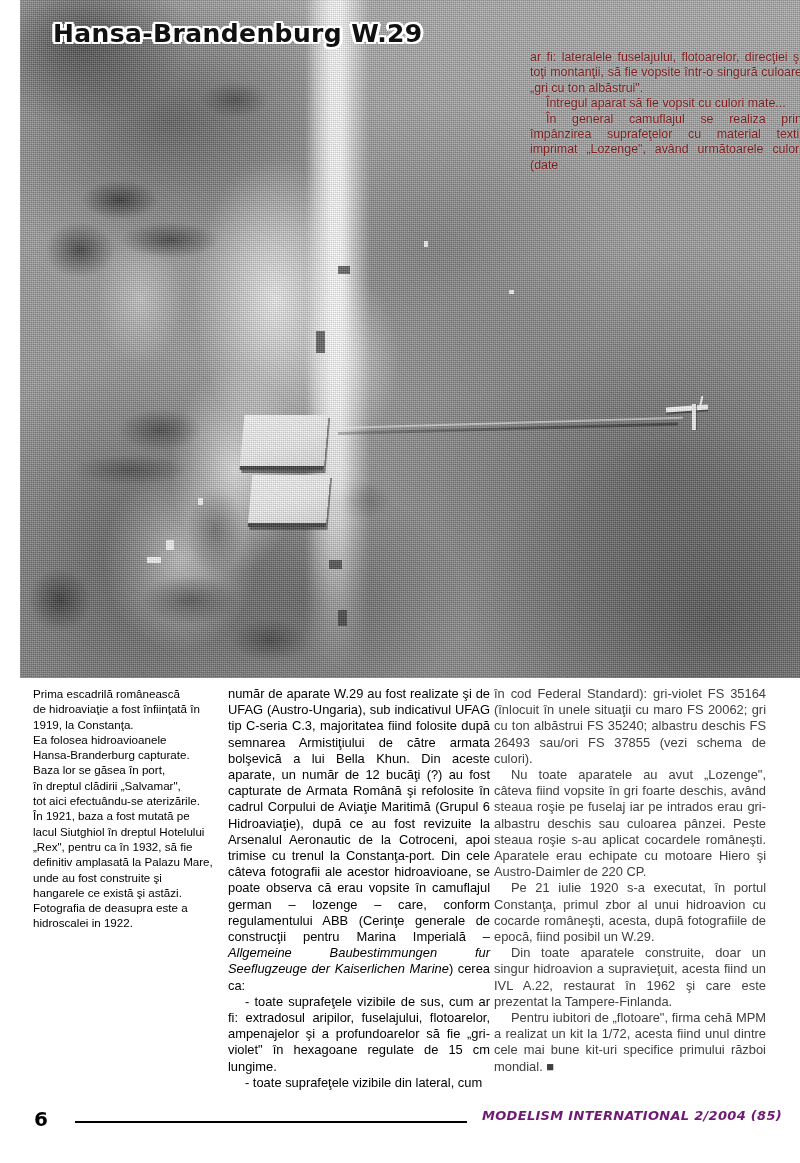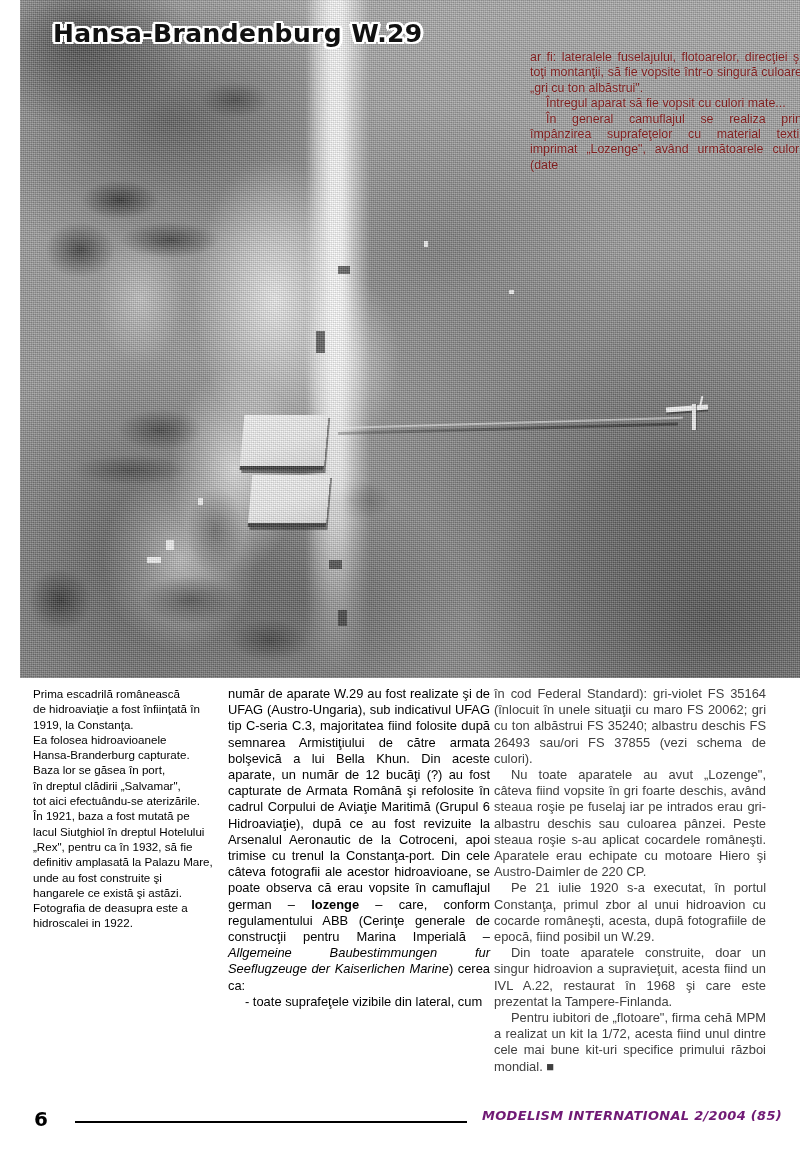--- a/index.html
+++ b/index.html
@@ -198,21 +198,21 @@
     color: #000;
   }
   #col-right {
     left: 494px; width: 272px;
     font-size: 12.9px;
     line-height: 16.2px;
     text-align: justify;
     color: #404040;
   }
   .col p.indent { text-indent: 17px; }
-  .col b { font-weight: bold; }
+  .col b { font-weight: normal; }
   .col i { font-style: italic; }
 
   
   #footer {
     position: absolute;
     left: 0; top: 1105px;
     width: 800px; height: 40px;
   }
   #page-number {
     position: absolute;
@@ -297,27 +297,28 @@
       <div>lacul Siutghiol în dreptul Hotelului</div>
       <div>„Rex", pentru ca în 1932, să fie</div>
       <div>definitiv amplasată la Palazu Mare,</div>
       <div>unde au fost construite şi</div>
       <div>hangarele ce există şi astăzi.</div>
       <div>Fotografia de deasupra este a</div>
       <div>hidroscalei in 1922.</div>
     </div>
   <div class="col" id="col-main">
       <p><span>număr de aparate W.29 au fost realizate şi de UFAG (Austro-Ungaria), sub indicativul UFAG tip C-seria C.3, majoritatea fiind folosite după semnarea Armistiţiului de către armata bolşevică a lui Bella Khun. Din aceste  aparate, un număr de 12 bucăţi (?) au fost capturate  de Armata Română şi refolosite în cadrul Corpului de Aviaţie Maritimă (Grupul 6 Hidroaviaţie), după ce au fost revizuite la Arsenalul Aeronautic de la Cotroceni, apoi trimise cu trenul la Constanţa-port. Din cele câteva fotografii  ale acestor hidroavioane, se poate observa că erau vopsite în camuflajul german – </span><b>lozenge</b><span> – care, conform regulamentului ABB (Cerinţe generale de construcţii pentru Marina Imperială – </span><i>Allgemeine Baubestimmungen fur Seeflugzeuge der Kaiserlichen Marine</i><span>) cerea ca:</span></p>
+      <p class="indent"><span>- toate suprafeţele vizibile de sus, cum ar fi: extradosul aripilor, fuselajului, flotoarelor, ampenajelor şi a profundoarelor să fie „gri-violet" în hexagoane regulate de 15 cm lungime.</span></p>
       <p class="indent"><span>- toate suprafeţele vizibile din lateral, cum</span></p>
     </div>
   <div class="col" id="col-right">
       <p>în cod Federal Standard): gri-violet  FS 35164 (înlocuit în unele situaţii cu maro FS 20062; gri cu ton albăstrui FS 35240; albastru deschis FS 26493 sau/ori FS 37855 (vezi schema de culori).</p>
       <p class="indent">Nu toate aparatele au avut „Lozenge", câteva fiind vopsite în gri foarte deschis, având steaua roşie pe fuselaj iar pe intrados erau gri-albastru deschis sau culoarea pânzei. Peste steaua roşie s-au aplicat cocardele româneşti. Aparatele erau echipate cu motoare Hiero şi Austro-Daimler de 220 CP.</p>
       <p class="indent">Pe 21 iulie 1920 s-a executat, în portul Constanţa, primul zbor al unui hidroavion cu cocarde româneşti, acesta, după fotografiile de epocă, fiind posibil un W.29.</p>
-      <p class="indent">Din toate aparatele construite, doar un singur hidroavion a supravieţuit, acesta fiind un IVL A.22, restaurat în 1968 şi care este prezentat la Tampere-Finlanda.</p>
+      <p class="indent">Din toate aparatele construite, doar un singur hidroavion a supravieţuit, acesta fiind un IVL A.22, restaurat în 1962 şi care este prezentat la Tampere-Finlanda.</p>
       <p class="indent">Pentru iubitori de „flotoare", firma cehă MPM a realizat un kit la 1/72, acesta fiind unul dintre cele mai bune kit-uri specifice primului război mondial. ■</p>
     </div>
 </div>
 
 <div id="footer">
   <div id="page-number">6</div>
   <div id="footer-rule"></div>
   <div id="footer-title">MODELISM INTERNATIONAL 2/2004 (85)</div>
 </div>
 

